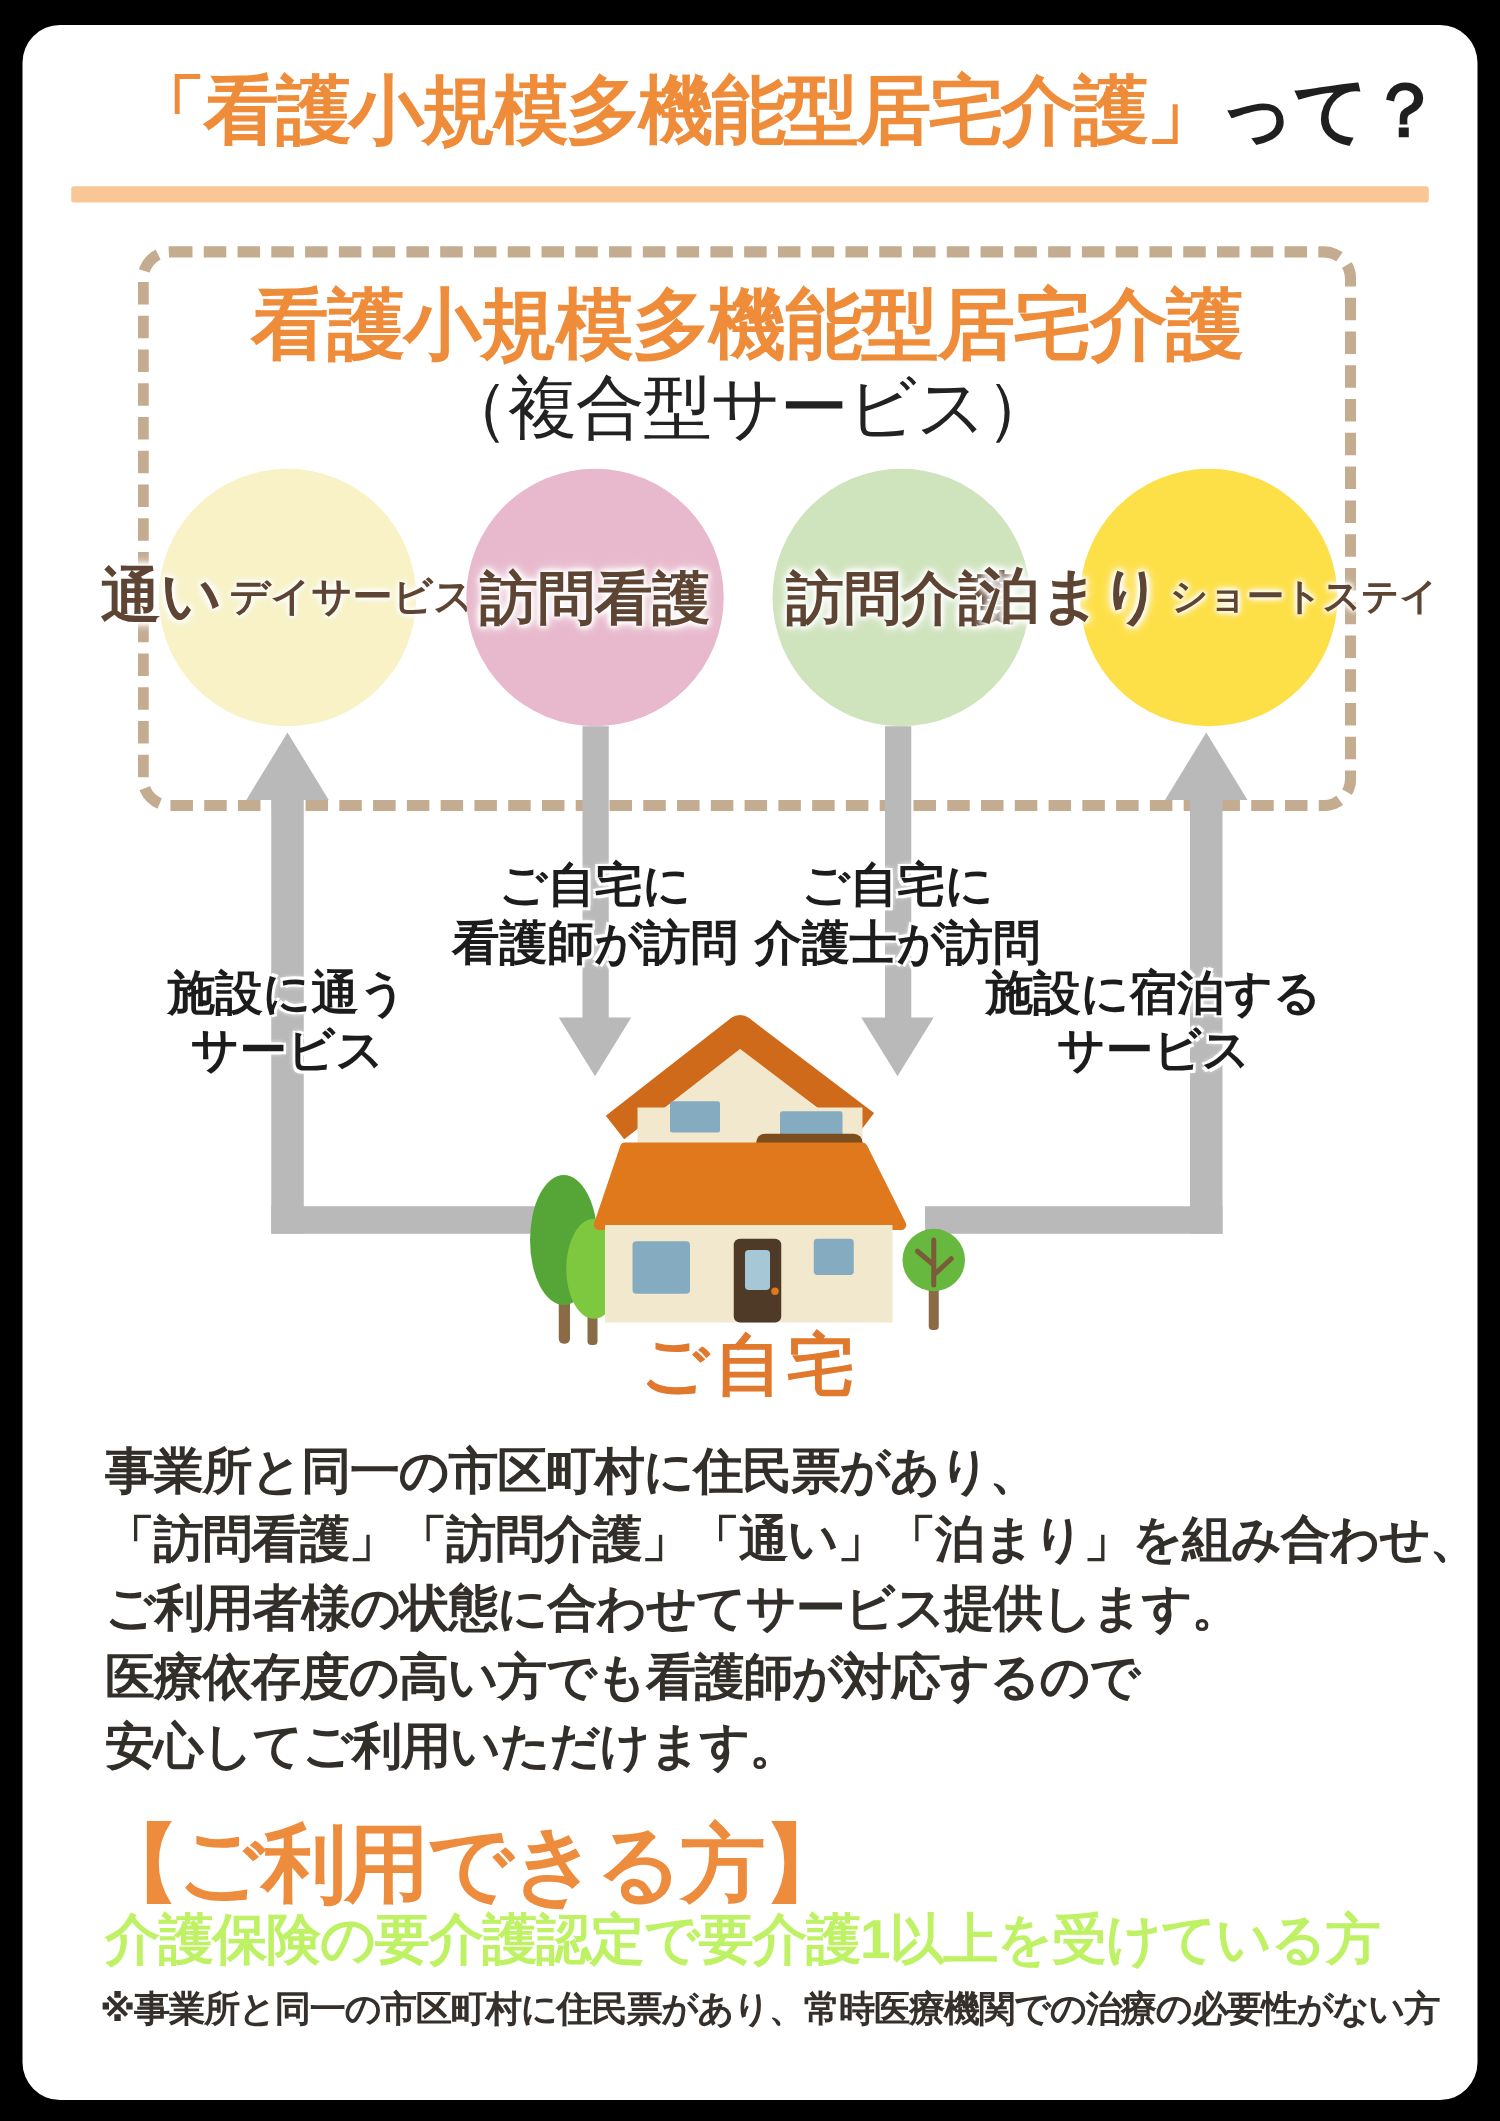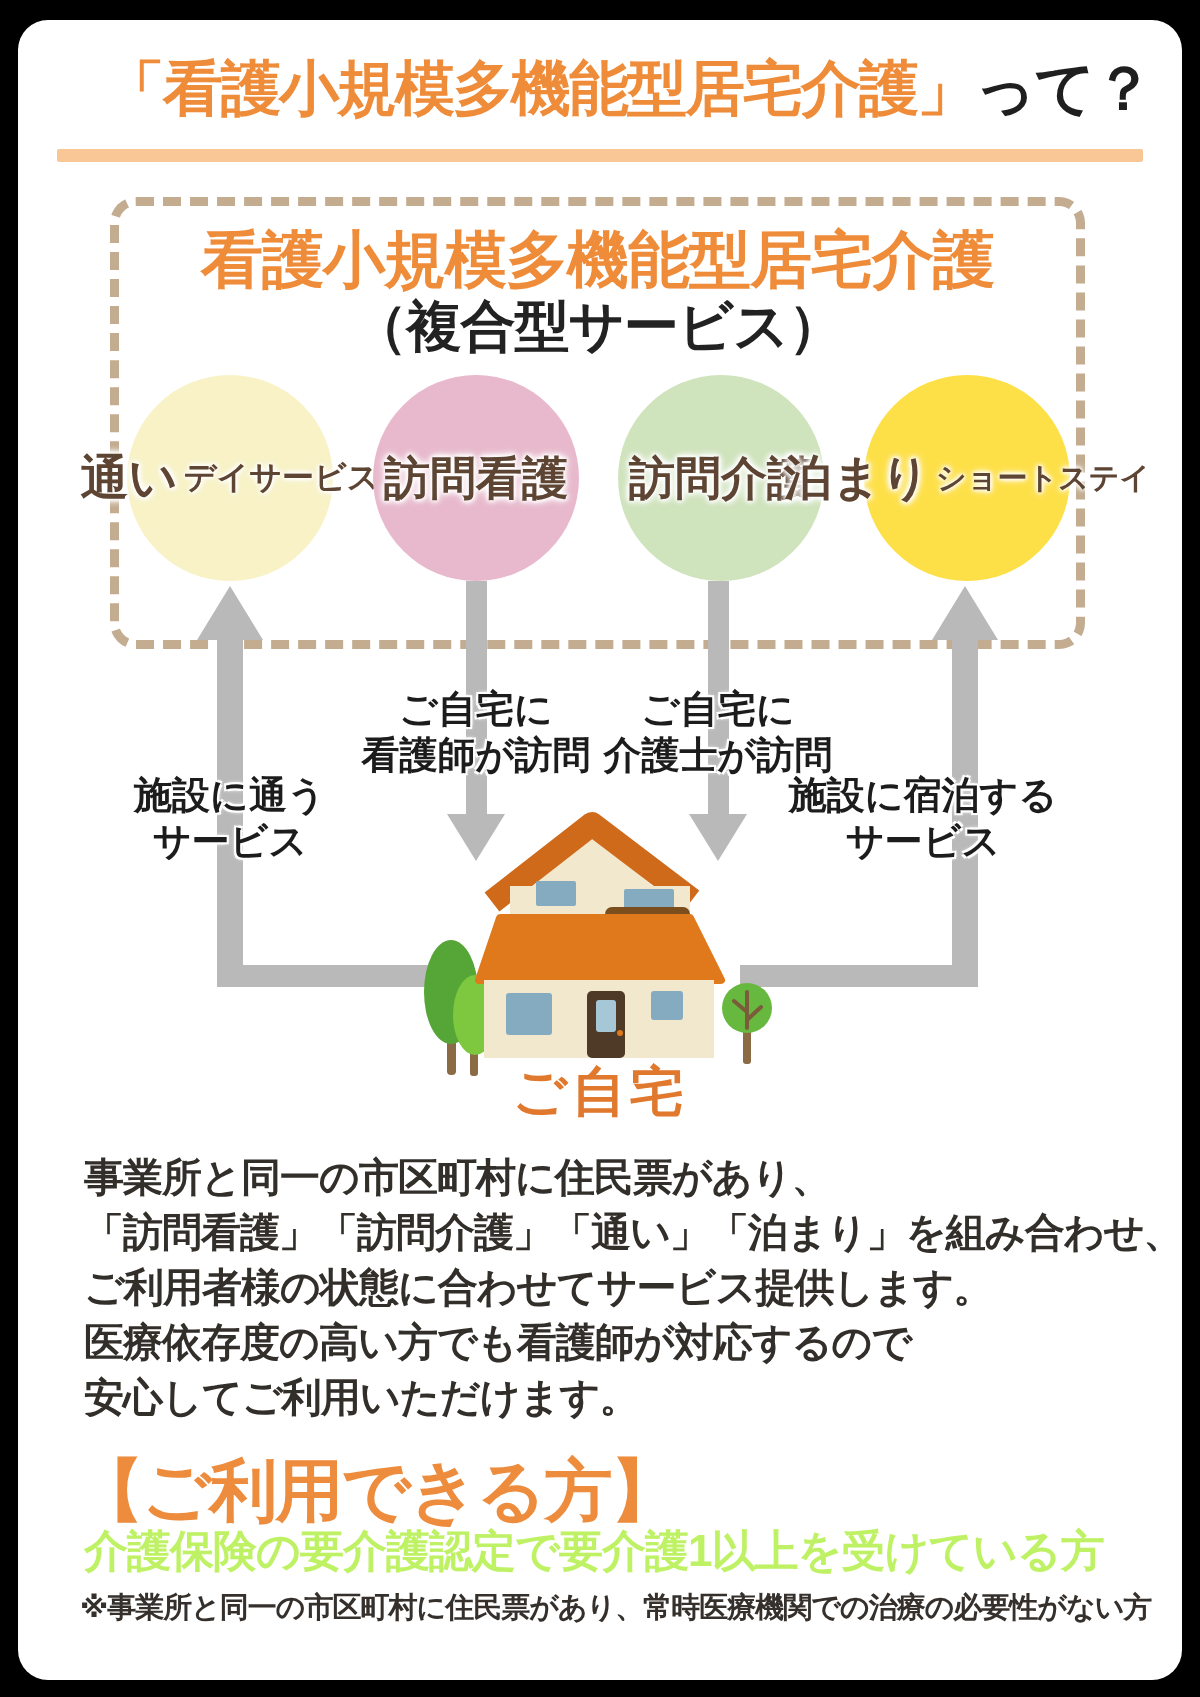--- a/index.html
+++ b/index.html
@@ -28,21 +28,21 @@
   .service-box{
     position:absolute;left:110px;top:197px;width:957px;height:434px;
     border:9px dashed #c3ac90;border-radius:26px;background:transparent;
   }
   .box-title{
     position:absolute;left:110px;top:218px;width:975px;text-align:center;
     font-size:62px;font-weight:700;color:#ef8c3a;letter-spacing:-1px;white-space:nowrap;
   }
   .box-subtitle{
     position:absolute;left:110px;top:290px;width:975px;text-align:center;
-    font-size:55px;font-weight:700;color:#222222;letter-spacing:-1px;white-space:nowrap;
+    font-size:55px;font-weight:400;color:#222222;letter-spacing:-1px;white-space:nowrap;
   }
   .circle{
     position:absolute;top:375px;width:206px;height:206px;border-radius:50%;
     display:flex;flex-direction:row;align-items:center;justify-content:center;
     gap:6px;
   }
   .c1{left:127px;} .c2{left:373px;} .c3{left:618px;} .c4{left:864px;}
   .circle .main{
     font-size:48px;font-weight:700;color:#5d4433;line-height:1.05;white-space:nowrap;
     text-shadow:0 0 4px #fff,0 0 4px #fff,0 0 6px #fff,0 0 8px #fff,0 0 10px #fff;

